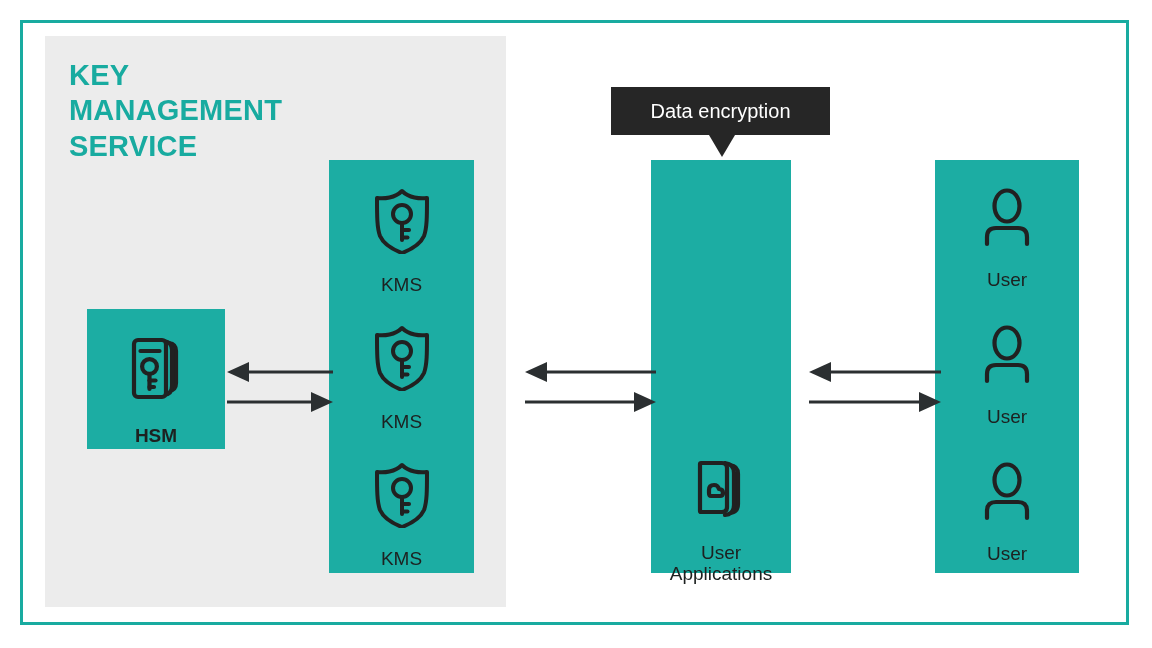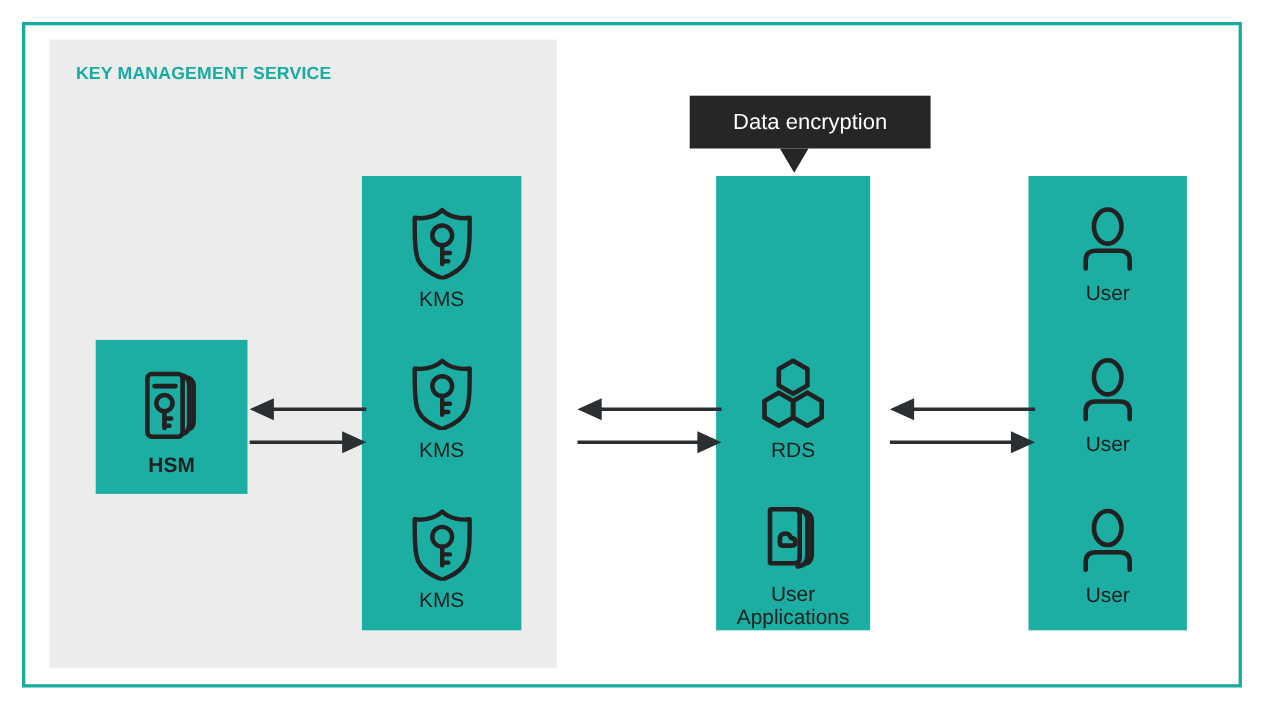--- a/index.html
+++ b/index.html
@@ -35,21 +35,21 @@
     width: 461px;
     height: 571px;
     background: #ECECEC;
   }
   #kms-panel-title {
     position: absolute;
     left: 24px;
     top: 22px;
     width: 280px;
     color: #18ABA0;
-    font-size: 16px;
+    font-size: 29px;
     font-weight: bold;
     line-height: 1.22;
     letter-spacing: 0.2px;
     text-transform: uppercase;
   }
 
   
   .teal-box {
     position: absolute;
     background: #1CADA3;
@@ -98,21 +98,21 @@
   }
   .node .icon-wrap {
     display: block;
     margin: 0 auto;
     line-height: 0;
   }
   .node .node-label {
     display: block;
     font-size: 19px;
     color: #1d2120;
-    margin-top: 8px;
+    margin-top: 20px;
     line-height: 1.12;
     white-space: pre-line;
   }
 
   
   #kms-node-1 { top: 26px; }
   #kms-node-2 { top: 163px; }
   #kms-node-3 { top: 300px; }
 
   
@@ -134,21 +134,20 @@
     left: 588px;
     top: 64px;
     width: 219px;
     height: 48px;
     background: #262626;
     color: #ffffff;
     font-size: 20px;
     display: flex;
     align-items: center;
     justify-content: center;
-    margin-left: 16px;
   }
   #tooltip-pointer {
     position: absolute;
     left: 686px;
     top: 112px;
     width: 0;
     height: 0;
     border-left: 13px solid transparent;
     border-right: 13px solid transparent;
     border-top: 22px solid #262626;
@@ -236,30 +235,20 @@
           <path d="M31 51.5 H36.5"></path>
         </svg>
       </span>
       <span class="node-label">KMS</span>
     </div>
   </div>
 
   <div id="services-column" class="teal-box">
 
 
-    <div id="rds-node" class="node">
-      <span class="icon-wrap">
-        <svg width="70" height="66" viewBox="0 0 70 66" fill="none" stroke="#212121" stroke-width="4.2" stroke-linecap="round" stroke-linejoin="round">
-          <path d="M35 3 L48 10.5 V25.5 L35 33 L22 25.5 V10.5 Z"></path>
-          <path d="M22 32 L35 39.5 V54.5 L22 62 L9 54.5 V39.5 Z"></path>
-          <path d="M48 32 L61 39.5 V54.5 L48 62 L35 54.5 V39.5 Z"></path>
-        </svg>
-      </span>
-      <span class="node-label">RDS</span>
-    </div>
 
     <div id="apps-node" class="node">
       <span class="icon-wrap">
         <svg width="66" height="62" viewBox="0 0 66 62" fill="none" stroke="#212121" stroke-width="4.2" stroke-linecap="round" stroke-linejoin="round">
           <path d="M42 5 q8 1 8 9 v30 q0 8 -8 9" fill="#1CADA3"></path>
           <path d="M37 3 q9 1 9 10 v32 q0 9 -9 10" fill="#1CADA3"></path>
           <path d="M13 3 H34 q5 0 5 5 V47 q0 5 -5 5 H13 q-1 0 -1 -1 V4 q0 -1 1 -1 Z" fill="#1CADA3"></path>
           <path d="M21 30 q0 -5 5 -5 q4 0 5 4 q4 0 4 4 q0 3 -3 3 H23 q-2 0 -2 -3 Z"></path>
         </svg>
       </span>

